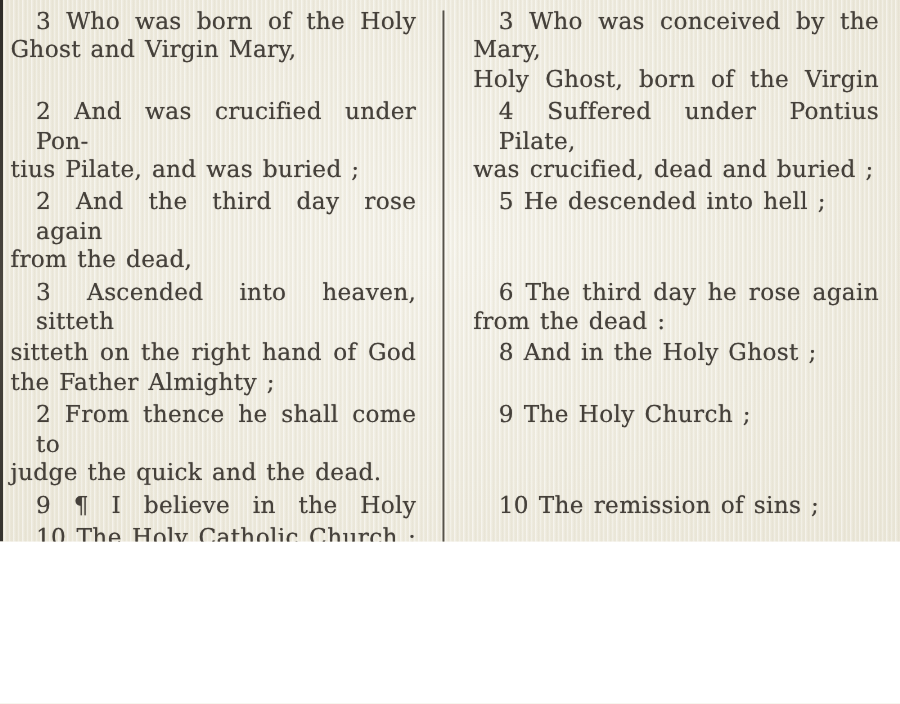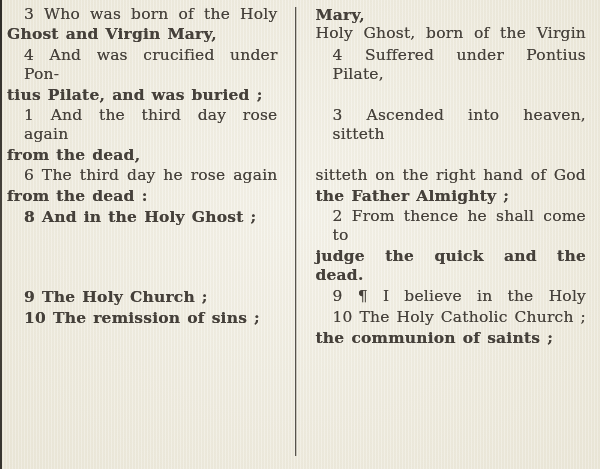--- a/index.html
+++ b/index.html
@@ -3,21 +3,21 @@
 <meta charset="utf-8">
 <style>
   html, body { margin: 0; padding: 0; }
   body {
     width: 600px; height: 469px;
     background: #ffffff;
     font-family: "DejaVu Serif", "Liberation Serif", serif;
   }
   .page {
     position: relative;
-    width: 600px; height: 469px;
+    width: 600px; height: 361px;
     overflow: hidden;
     color: var(--ink, #45403a);
     background:
       repeating-linear-gradient(90deg,
         rgba(255,255,255,0.45) 0px, rgba(255,255,255,0) 1px,
         rgba(221,215,196,0.28) 2px, rgba(255,255,255,0) 3px),
       radial-gradient(ellipse at 50% 45%, rgba(255,255,255,0.35), rgba(213,206,185,0.18)),
       var(--paper, #efecdf);
   }
   .left-edge {
@@ -42,47 +42,52 @@
   .line {
     font-size: 15.5px;
     line-height: 19.4px;
     letter-spacing: 0.2px;
     word-spacing: 1.4px;
     text-align: justify;
     text-align-last: justify;
     text-shadow: 0 0 0.55px rgba(69,64,58,0.65);
   }
   .line.first { padding-left: 17px; }
-  .line.last  { text-align-last: left; font-weight: bold; }
+  .line.last  { text-align-last: left; }
 </style>
 </head>
 <body>
 
 <div class="page">
   <div class="left-edge"></div>
   <div class="divider"></div>
   <div class="grid">
       <div class="verse-cell left">
         <div class="line first">3 Who was born of the Holy</div>
         <div class="line last">Ghost and Virgin Mary,</div>
       </div>
       <div class="verse-cell right">
+        <div class="line first">3 Who was conceived by the</div>
         <div class="line last">Mary,</div>
         <div class="line">Holy Ghost, born of the Virgin</div>
       </div>
       <div class="verse-cell left">
-        <div class="line first">4 And was crucified under Pon-</div>
+        <div class="line first">2 And was crucified under Pon-</div>
         <div class="line last">tius Pilate, and was buried ;</div>
       </div>
       <div class="verse-cell right">
         <div class="line first">4 Suffered under Pontius Pilate,</div>
+        <div class="line last">was crucified, dead and buried ;</div>
       </div>
       <div class="verse-cell left">
-        <div class="line first">1 And the third day rose again</div>
+        <div class="line first">2 And the third day rose again</div>
         <div class="line last">from the dead,</div>
+      </div>
+      <div class="verse-cell right">
+        <div class="line first last">5 He descended into hell ;</div>
       </div>
       <div class="verse-cell left">
         <div class="line first">3 Ascended into heaven, sitteth</div>
       </div>
       <div class="verse-cell right">
         <div class="line first">6 The third day he rose again</div>
         <div class="line last">from the dead :</div>
       </div>
       <div class="verse-cell right">
         <div class="line">sitteth on the right hand of God</div>

